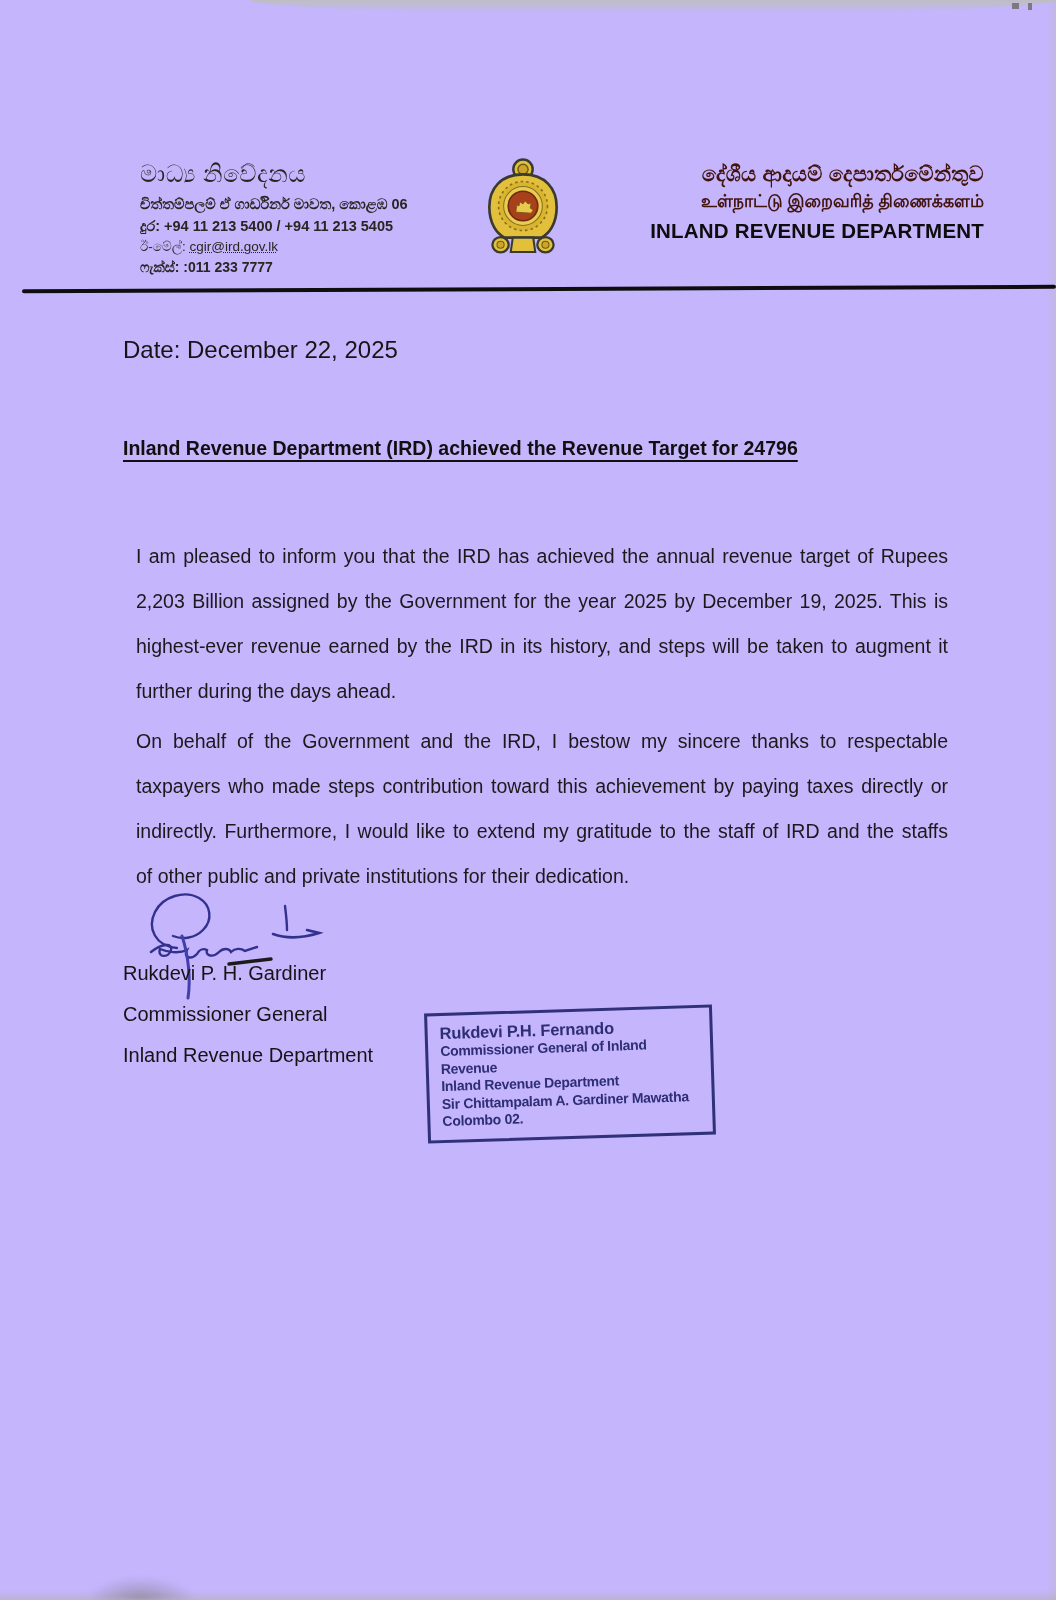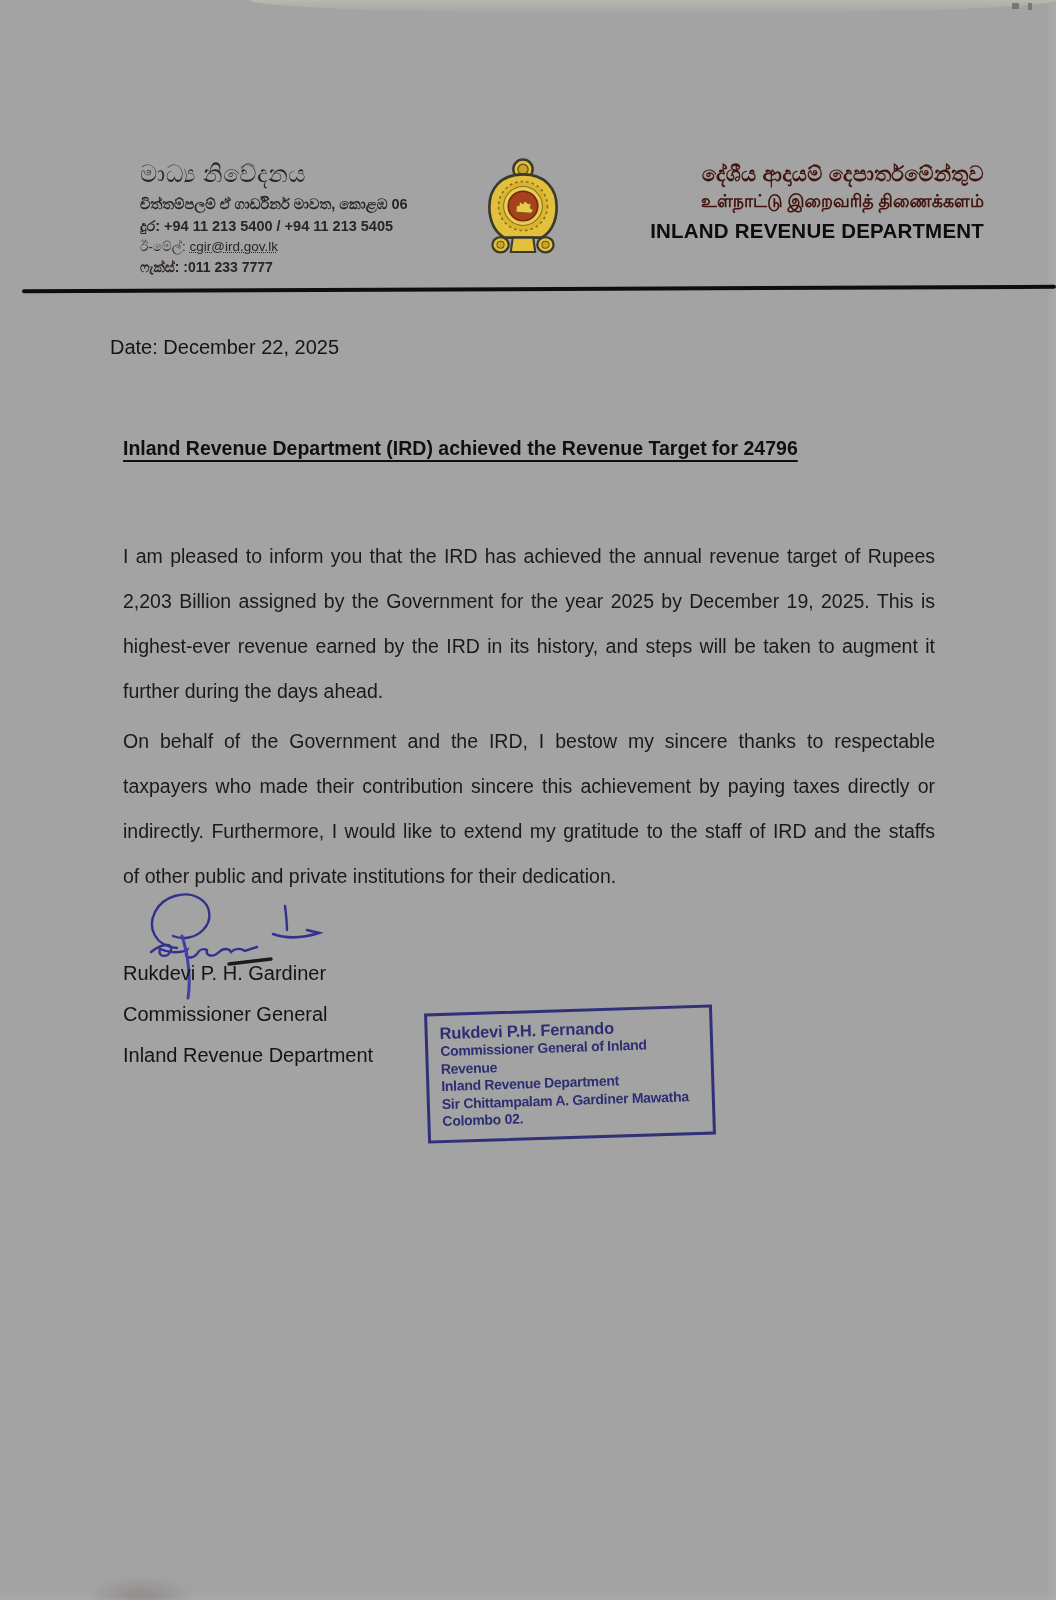--- a/index.html
+++ b/index.html
@@ -6,21 +6,21 @@
   html,body{margin:0;padding:0;}
   body{
     background:#e9e7e4;
     font-family:"Liberation Sans", sans-serif;
     -webkit-font-smoothing:antialiased;
   }
   #page{
     position:relative;
     width:1056px;height:1600px;
     margin:0 auto;
-    background:#a3a3a3;
+    background:#c4b5fd;
     overflow:hidden;
     color:#1d1c1c;
   }
   
   .scan-top{
     position:absolute;top:0;left:250px;right:0;height:14px;
     background:linear-gradient(to bottom, rgba(188,193,178,.75), rgba(188,193,178,0));
     border-radius:0 0 50% 50%/0 0 100% 100%;
     pointer-events:none;
   }
@@ -62,26 +62,26 @@
   .lh-right .dept-ta{font-size:17.5px;font-weight:700;margin-top:5px;}
   .lh-right .dept-en{font-size:20.5px;font-weight:700;color:#0d0d0d;margin-top:6px;letter-spacing:.2px;}
 
   .divider{
     position:absolute;left:22px;right:0;top:287px;height:4px;
     background:#0f0e0e;border-radius:2px;
     transform:rotate(-.25deg);
   }
 
   
-  .date-line{position:absolute;left:110px;top:336px;font-size:20px;color:#161515;text-align:right;}
+  .date-line{position:absolute;left:123px;top:336px;font-size:24px;color:#161515;text-align:right;}
   .letter-title{
     position:absolute;left:123px;top:437px;font-size:19.5px;font-weight:700;color:#101010;
     text-decoration:underline;text-decoration-thickness:2px;text-underline-offset:5px;
   }
-  .para{position:absolute;left:123px;width:812px;font-size:19.5px;color:#1b1a1a;}
+  .para{position:absolute;left:136px;width:812px;font-size:19.5px;color:#1b1a1a;}
   .para-1{top:534px;}
   .para-2{top:719px;}
   .pline{height:45px;line-height:45px;white-space:nowrap;}
   .pline.just{text-align:justify;text-align-last:justify;white-space:normal;
     height:45px;line-height:45px;overflow:hidden;}
   .pline.last{text-align:left;}
 
   
   .signature-svg{position:absolute;left:133px;top:886px;width:195px;height:118px;}
   .sig-block{position:absolute;left:123px;top:953px;font-size:20px;color:#151414;}
@@ -153,21 +153,21 @@
 
   <div class="para para-1">
     <div class="pline just">I am pleased to inform you that the IRD has achieved the annual revenue target of Rupees</div>
     <div class="pline just">2,203 Billion assigned by the Government for the year 2025 by December 19, 2025. This is the</div>
     <div class="pline just">highest-ever revenue earned by the IRD in its history, and steps will be taken to augment it</div>
     <div class="pline last">further during the days ahead.</div>
   </div>
 
   <div class="para para-2">
     <div class="pline just">On behalf of the Government and the IRD, I bestow my sincere thanks to respectable</div>
-    <div class="pline just">taxpayers who made their contribution sincere this achievement by paying taxes directly or</div>
+    <div class="pline just">taxpayers who made steps contribution toward this achievement by paying taxes directly or</div>
     <div class="pline just">indirectly. Furthermore, I would like to extend my gratitude to the staff of IRD and the staffs</div>
     <div class="pline last">of other public and private institutions for their dedication.</div>
   </div>
 
   <svg class="signature-svg" viewBox="0 0 195 118">
     <g fill="none" stroke="#33318e" stroke-width="2.4" stroke-linecap="round">
 
       <path d="M44 62 C 22 60 14 42 22 26 C 30 10 52 4 66 12 C 78 19 80 34 70 44 C 62 52 50 54 40 50"></path>
 
       <path d="M18 66 C 28 58 40 56 38 64 C 36 72 24 72 27 63 C 34 66 46 68 54 64 C 50 72 58 74 64 68 C 66 64 70 62 74 64 C 72 70 80 72 86 66 C 90 62 96 62 98 66 C 102 62 108 62 112 65 L 124 61"></path>

